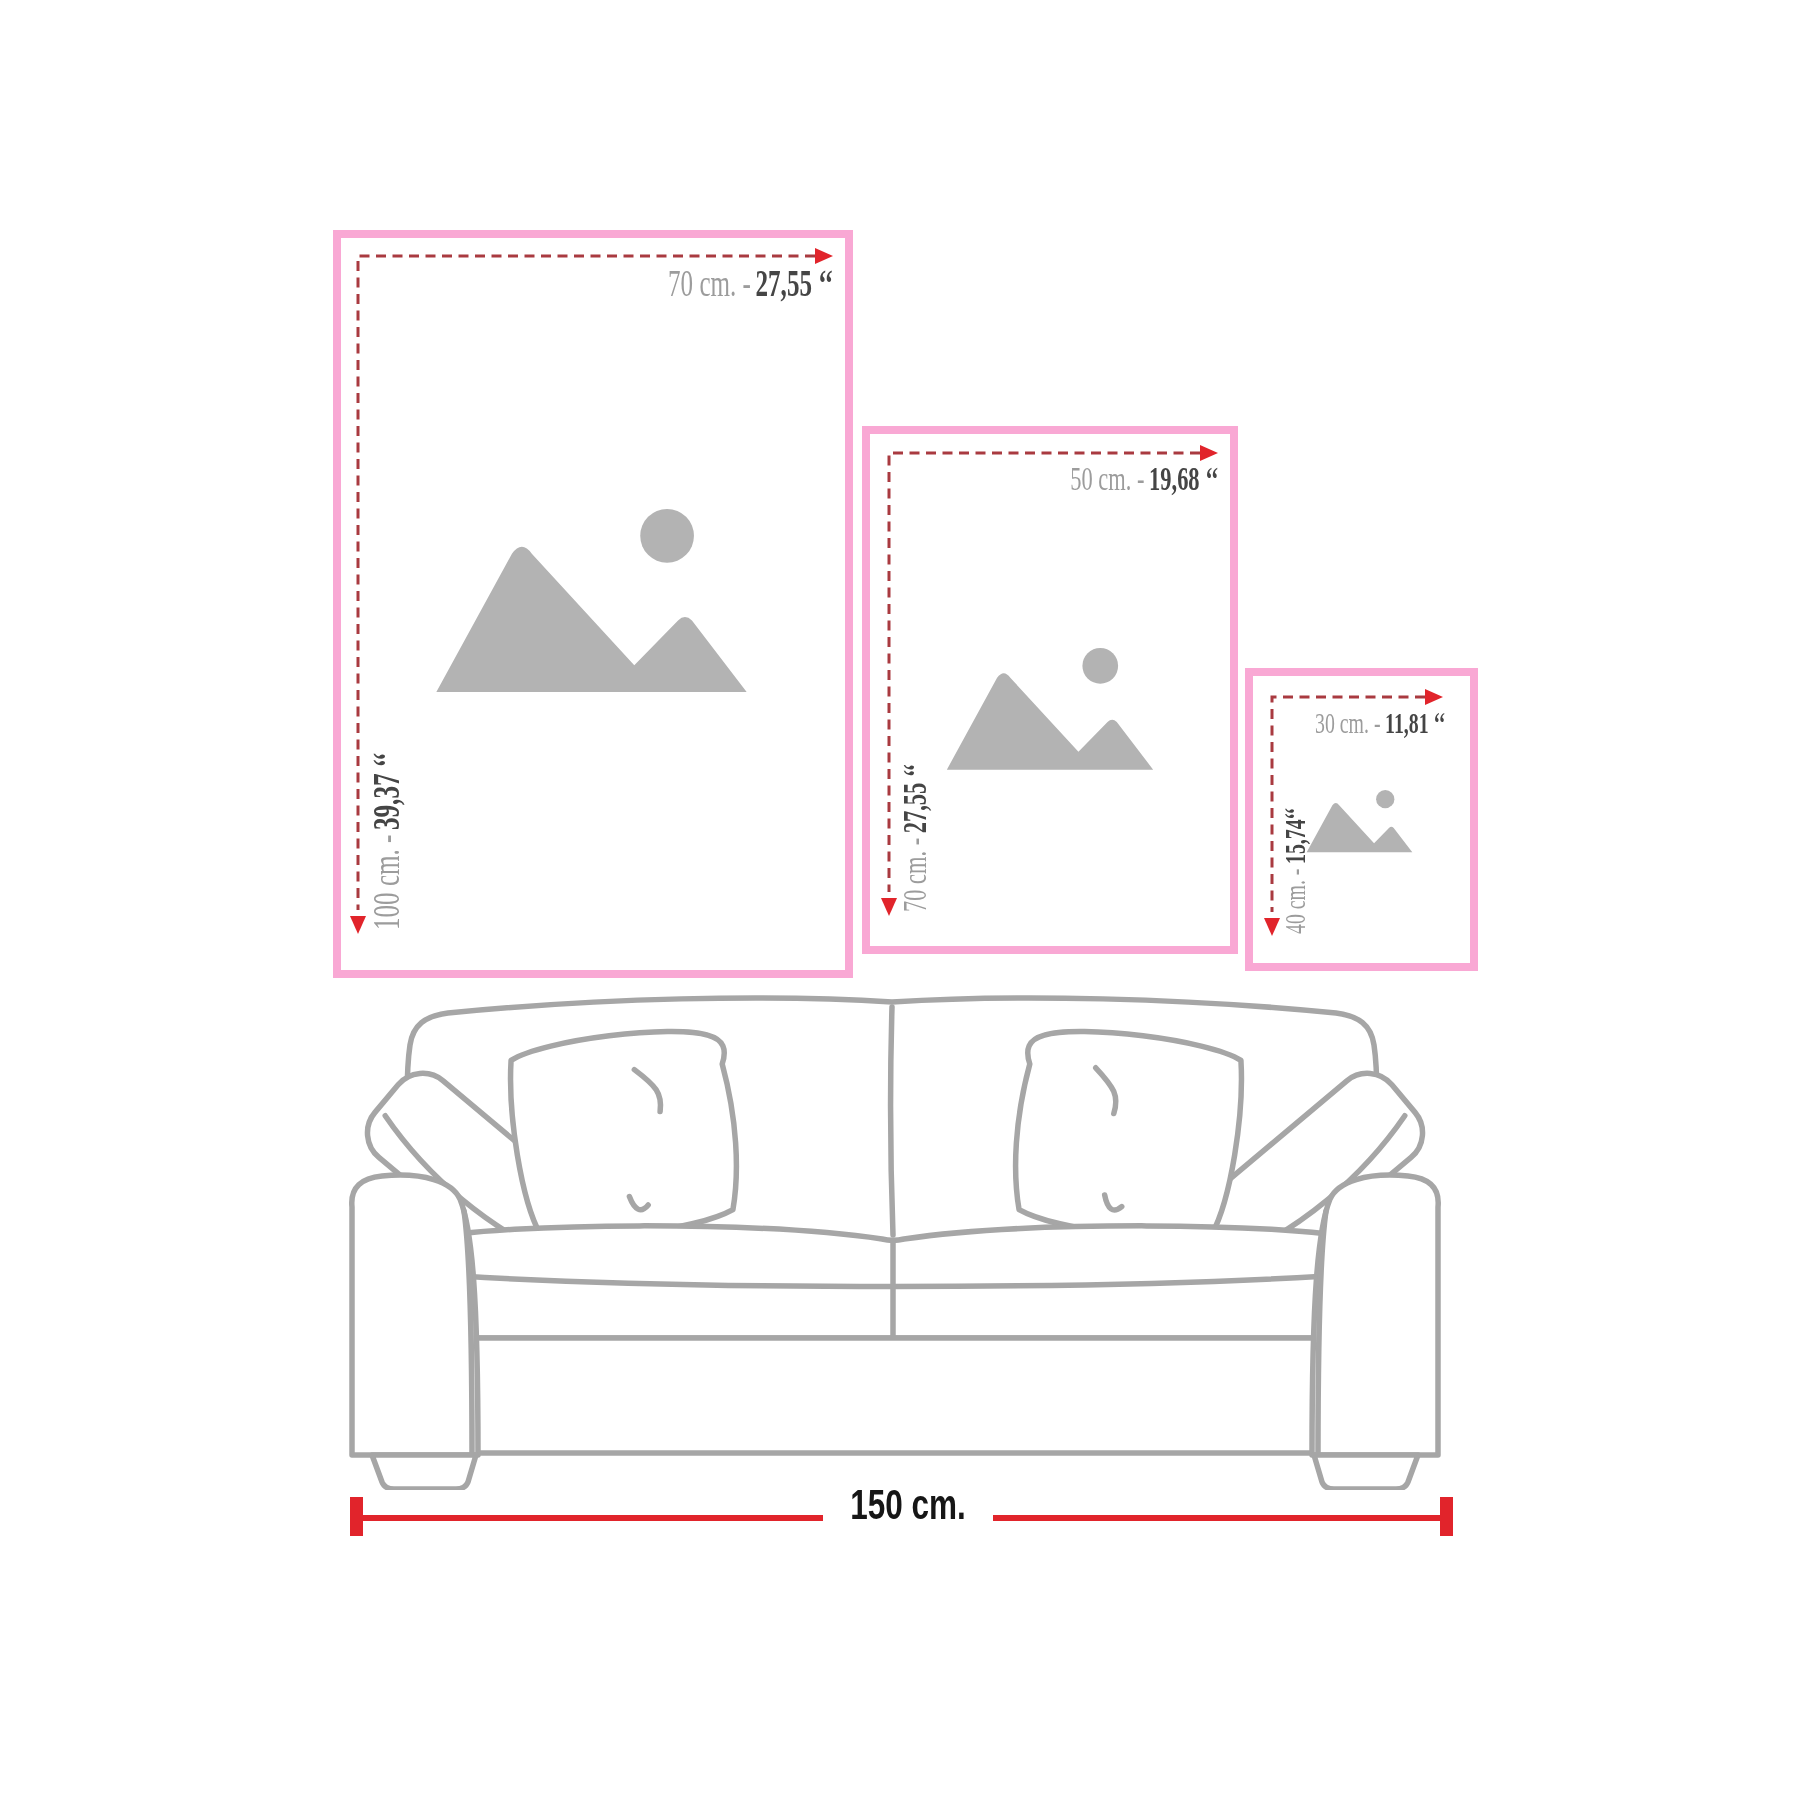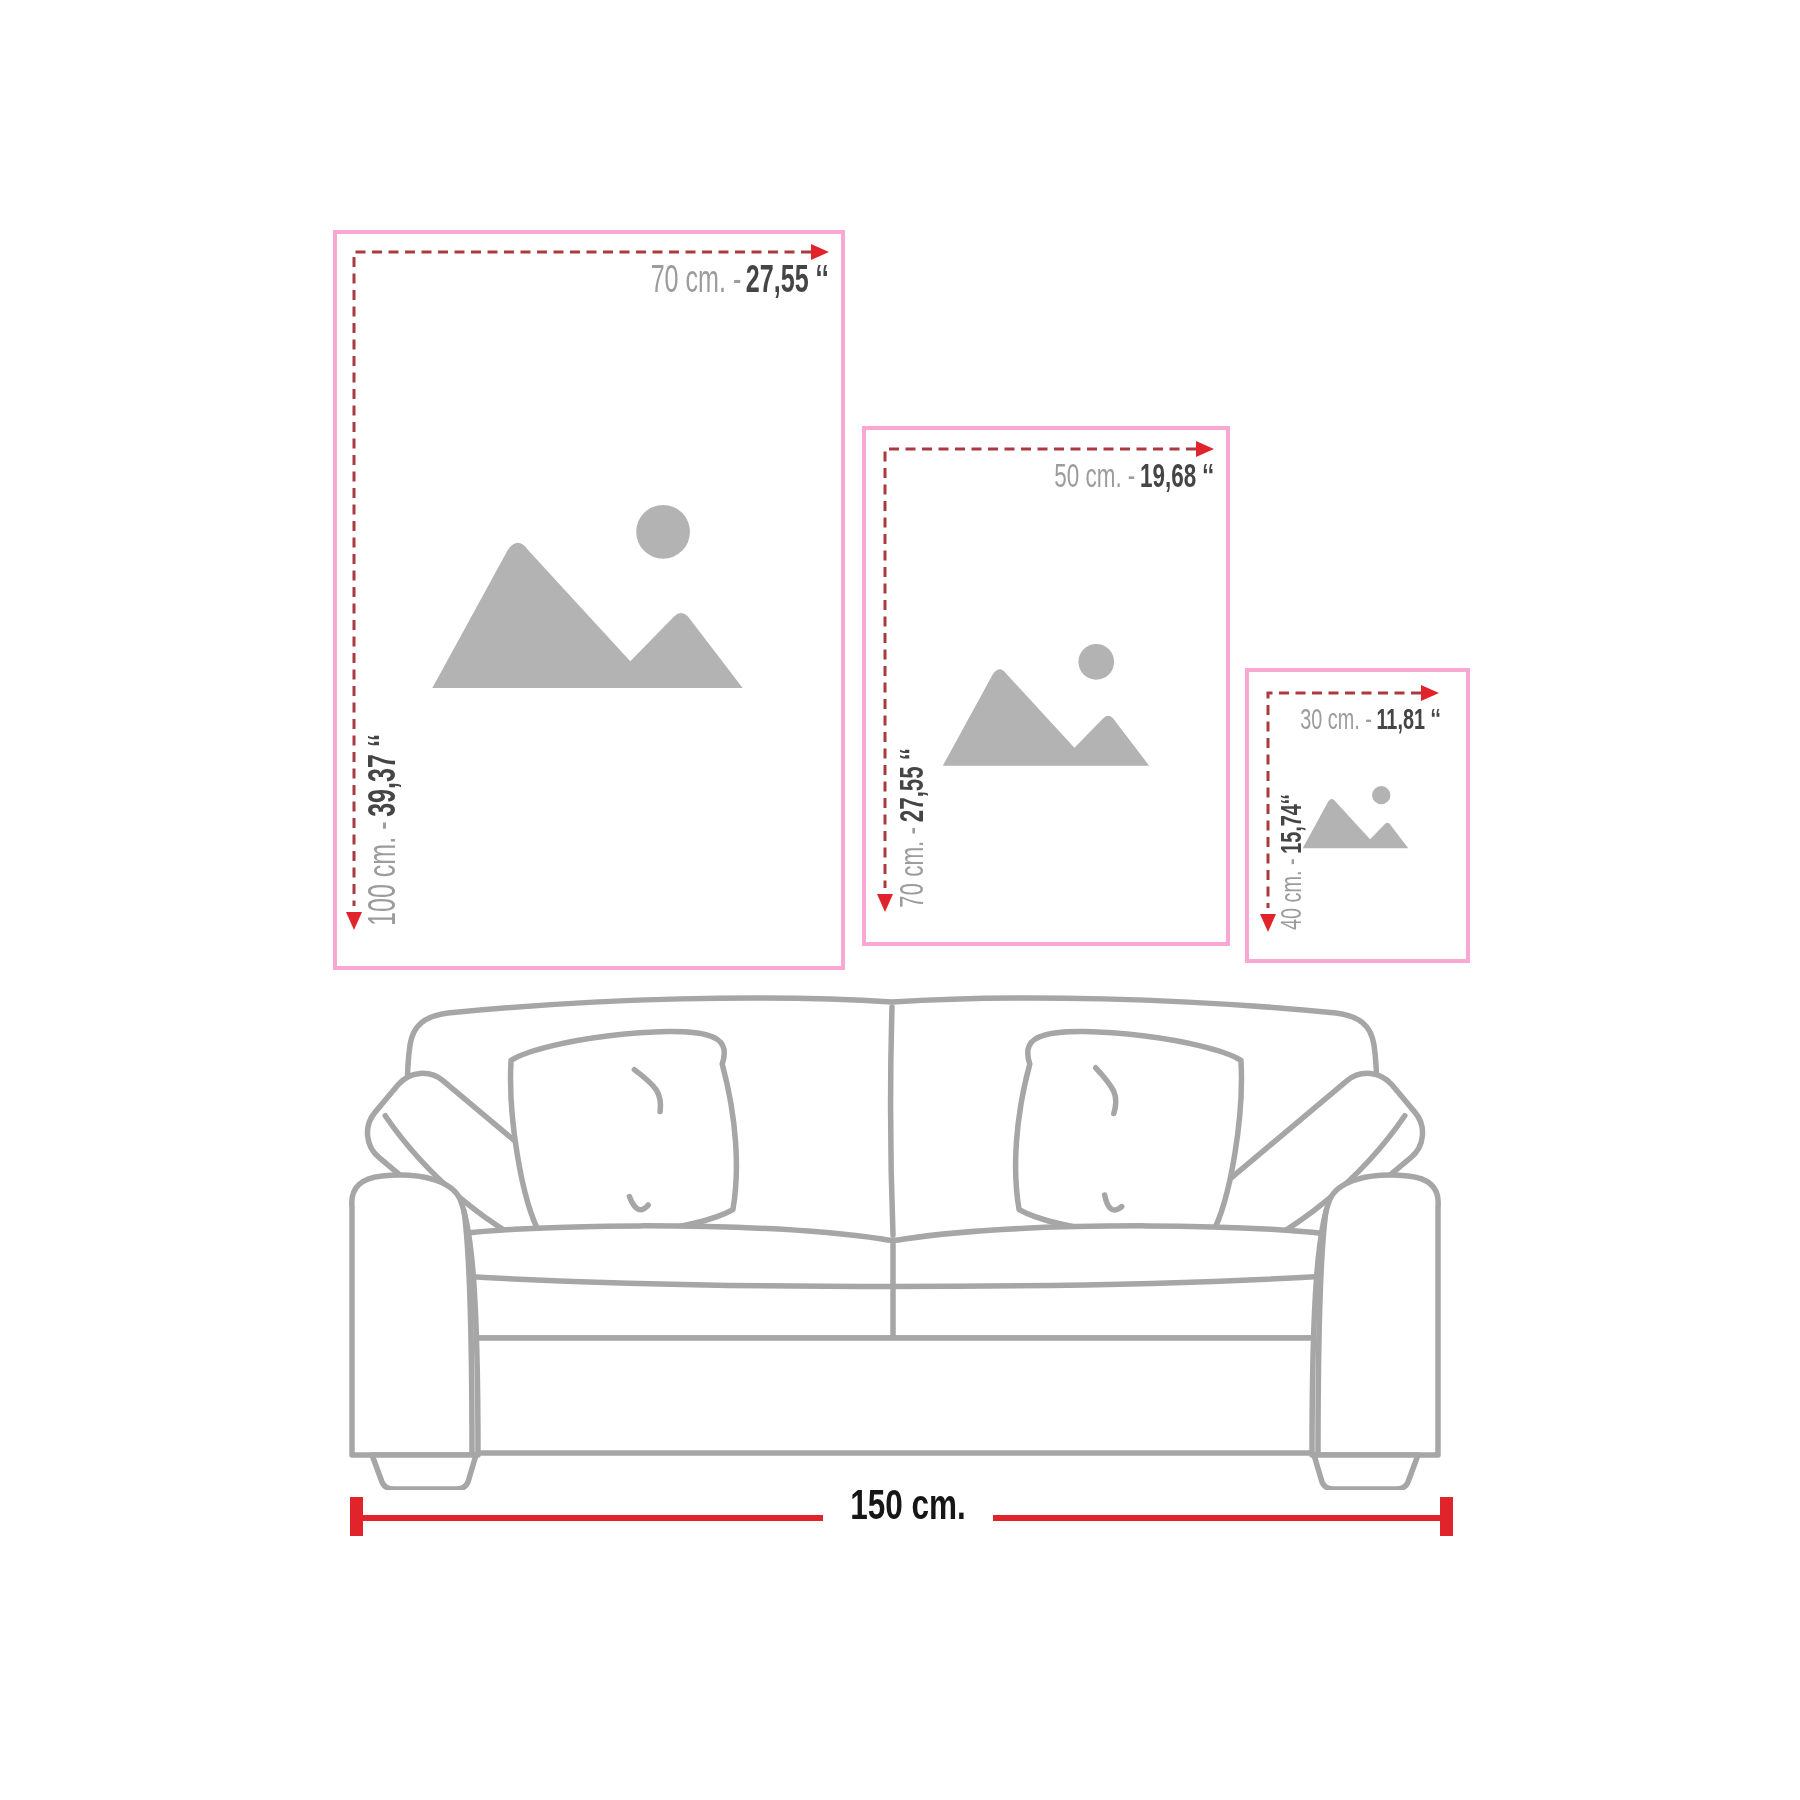--- a/index.html
+++ b/index.html
@@ -1,21 +1,21 @@
 <!DOCTYPE html>
 <html><head>
 <meta charset="utf-8">
 <style>
   html,body{margin:0;padding:0;}
   body{
     width:1800px;height:1800px;position:relative;background:#ffffff;
     font-family:"Liberation Sans",sans-serif;overflow:hidden;
   }
   .frame{
-    position:absolute;border:4px solid #f9a8d4;background:#ffffff;
+    position:absolute;border:8px solid #f9a8d4;background:#ffffff;font-family:Liberation Serif, serif;
   }
   .dim-lines{position:absolute;left:0;top:0;display:block;}
   .dash-path{fill:none;stroke:#a93a40;stroke-width:3;stroke-dasharray:10 6.5;}
   .arrow{fill:#e1242b;stroke:none;}
   .h-label{
     position:absolute;white-space:nowrap;line-height:1;
     transform:scaleX(0.66);transform-origin:100% 0;
   }
   .v-label{
     position:absolute;white-space:nowrap;line-height:1;

